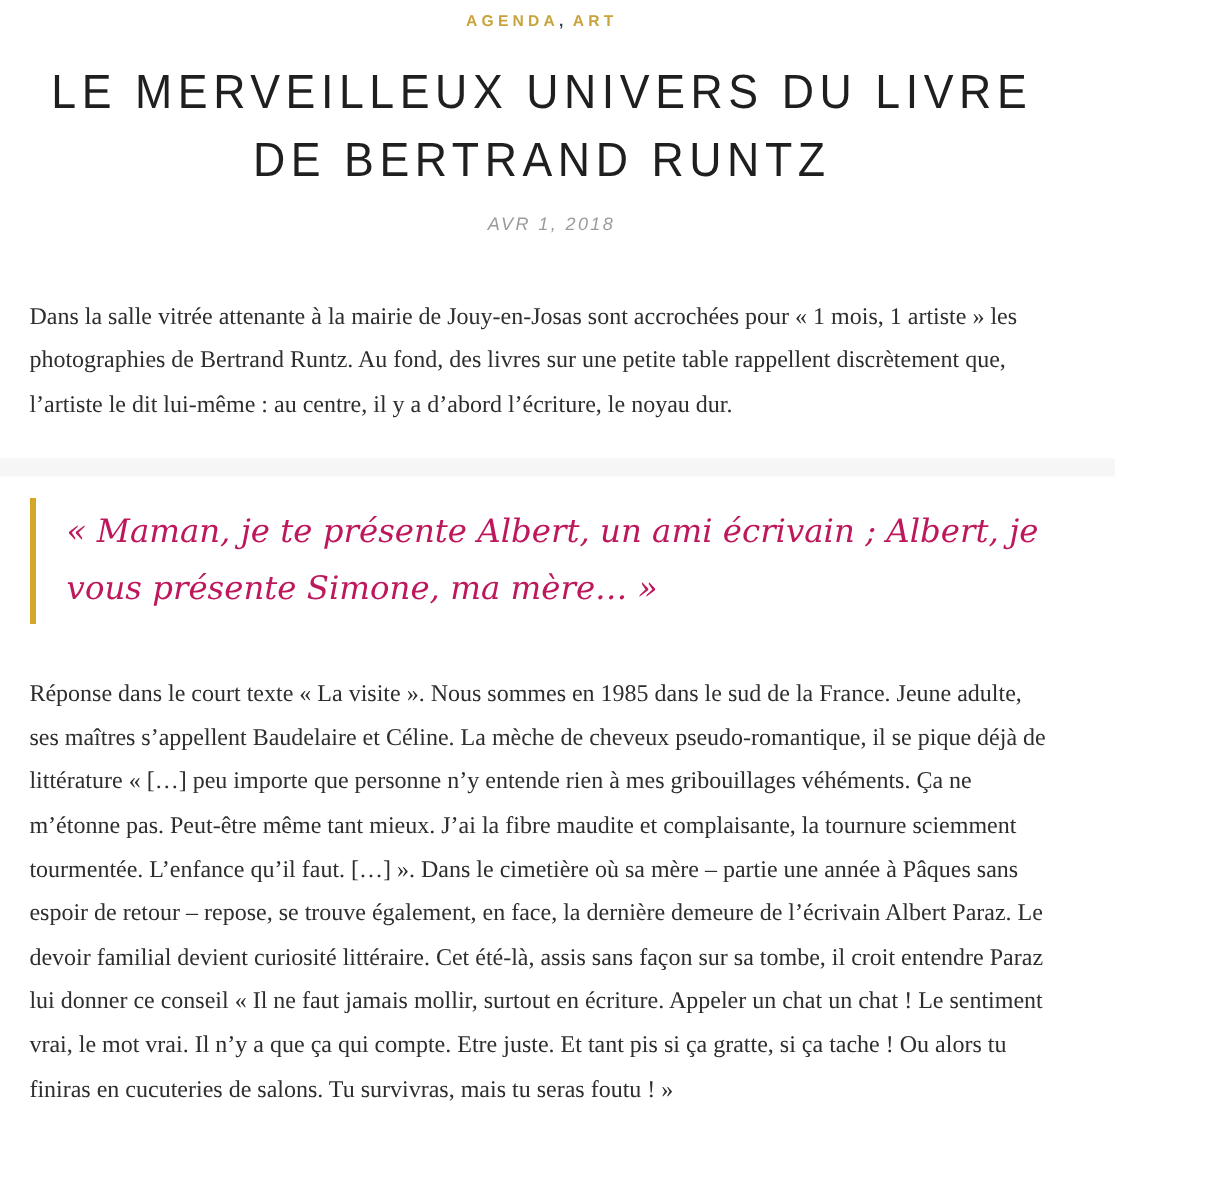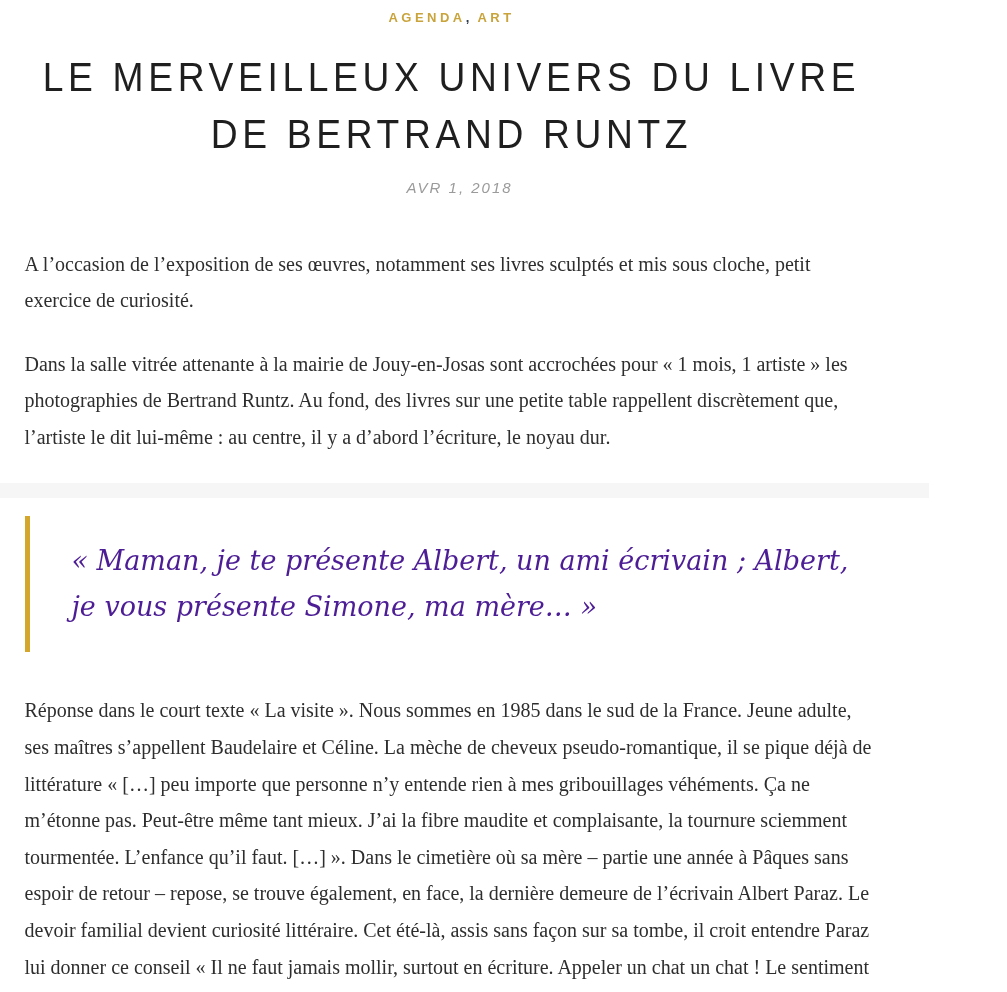--- a/index.html
+++ b/index.html
@@ -84,47 +84,46 @@
     background: #f6f6f6;
     margin: 0 -50px 18px -35px;
   }
   
   blockquote.pull-quote {
     margin: 0 0 40px 0;
     padding: 6px 0 6px 26px;
     border-left: 5px solid #D4A72C;
   }
   blockquote.pull-quote p {
-    margin: 16px;
+    margin: 0;
     font-family: "DejaVu Serif", serif;
     font-style: italic;
     font-size: 27px;
     line-height: 1.72;
-    color: #4c1d95;
+    color: #be185d;
   }
 </style>
 </head>
 <body>
 
 <div class="page">
 
   <nav class="categories">
     <a class="cat-link">AGENDA</a><span class="cat-sep">,</span><a class="cat-link">ART</a>
   </nav>
 
   <h1 class="title">
     <span>LE MERVEILLEUX UNIVERS DU LIVRE</span>
     <span>DE BERTRAND RUNTZ</span>
   </h1>
 
   <div class="post-date">AVR 1, 2018</div>
 
   <main class="content article">
 
-    <p class="body-par">A l’occasion de l’exposition de ses œuvres, notamment ses livres sculptés et mis sous cloche, petit exercice de curiosité.</p>
 
     <p class="body-par">Dans la salle vitrée attenante à la mairie de Jouy-en-Josas sont accrochées pour «&nbsp;1 mois, 1 artiste&nbsp;» les photographies de Bertrand Runtz. Au fond, des livres sur une petite table rappellent discrètement que, l’artiste le dit lui-même&nbsp;: au centre, il y a d’abord l’écriture, le noyau dur.</p>
 
 
     <div class="quote-band"></div>
 
     <blockquote class="pull-quote">
       <p>«&nbsp;Maman, je te présente Albert, un ami écrivain&nbsp;; Albert, je vous présente Simone, ma mère…&nbsp;»</p>
     </blockquote>
 

